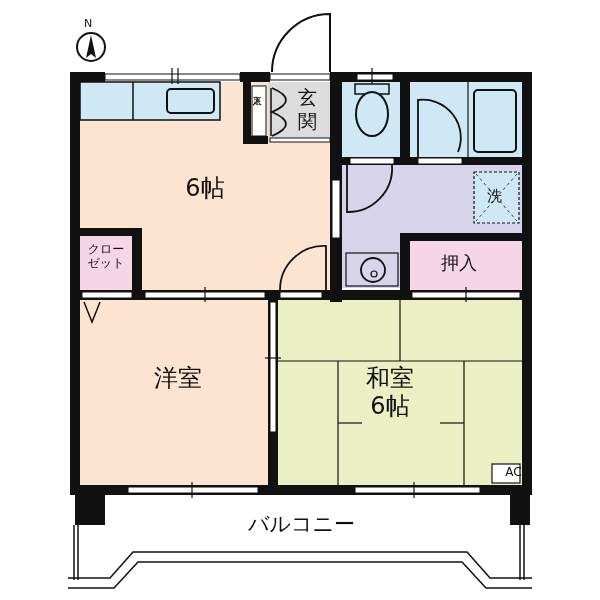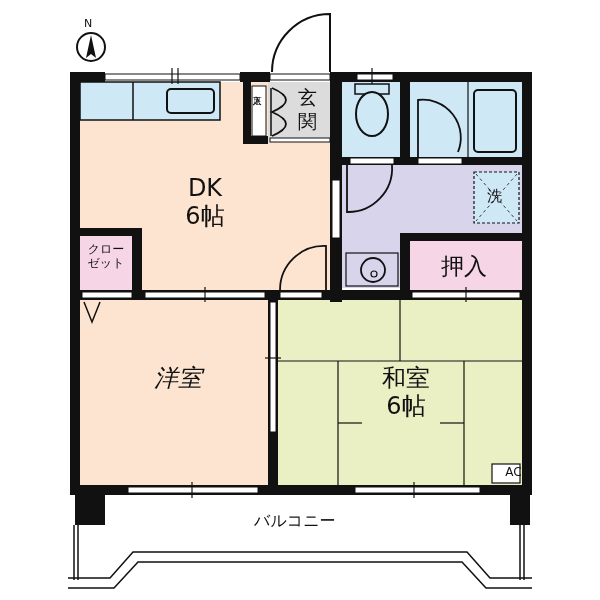--- a/index.html
+++ b/index.html
@@ -126,35 +126,34 @@
 
   <g>
     <circle cx="91" cy="47" r="14" fill="#fff" stroke="#111" stroke-width="2"></circle>
     <path d="M91 35 L96 58 L91 54 L86 58 Z" fill="#111"></path>
   </g>
 </svg>
 
 <div class="lbl" style="left:84px;top:18px;font-size:11px;">N</div>
 
 <div class="lbl room-big" style="left:165px;top:175px;width:80px;">
-  <div>DK</div>
   <div>6帖</div>
 </div>
-<div class="lbl room-big" style="left:128px;top:365px;width:100px;font-style:italic;">
+<div class="lbl room-big" style="left:128px;top:365px;width:100px;">
   <div>洋室</div>
 </div>
-<div class="lbl room-big" style="left:356px;top:365px;width:100px;">
+<div class="lbl room-big" style="left:340px;top:365px;width:100px;">
   <div>和室</div>
   <div>6帖</div>
 </div>
 <div class="lbl" style="left:298px;top:86px;font-size:19px;line-height:1.25;">
   <div>玄</div>
   <div>関</div>
 </div>
 <div class="lbl vert" style="left:252px;top:90px;">下足入</div>
 <div class="lbl small" style="left:80px;top:243px;width:52px;font-size:12px;">
   <div>クロー</div>
   <div>ゼット</div>
 </div>
-<div class="lbl" style="left:441px;top:253px;font-size:23px;">押入</div>
+<div class="lbl" style="left:441px;top:253px;font-size:18px;">押入</div>
 <div class="lbl" style="left:487px;top:188px;font-size:15px;">洗</div>
 <div class="lbl" style="left:493px;top:466px;font-size:12px;width:41px;">AC</div>
-<div class="lbl" style="left:254px;top:512px;font-size:16px;">バルコニー</div>
+<div class="lbl" style="left:248px;top:512px;font-size:21px;">バルコニー</div>
 
 </body></html>

